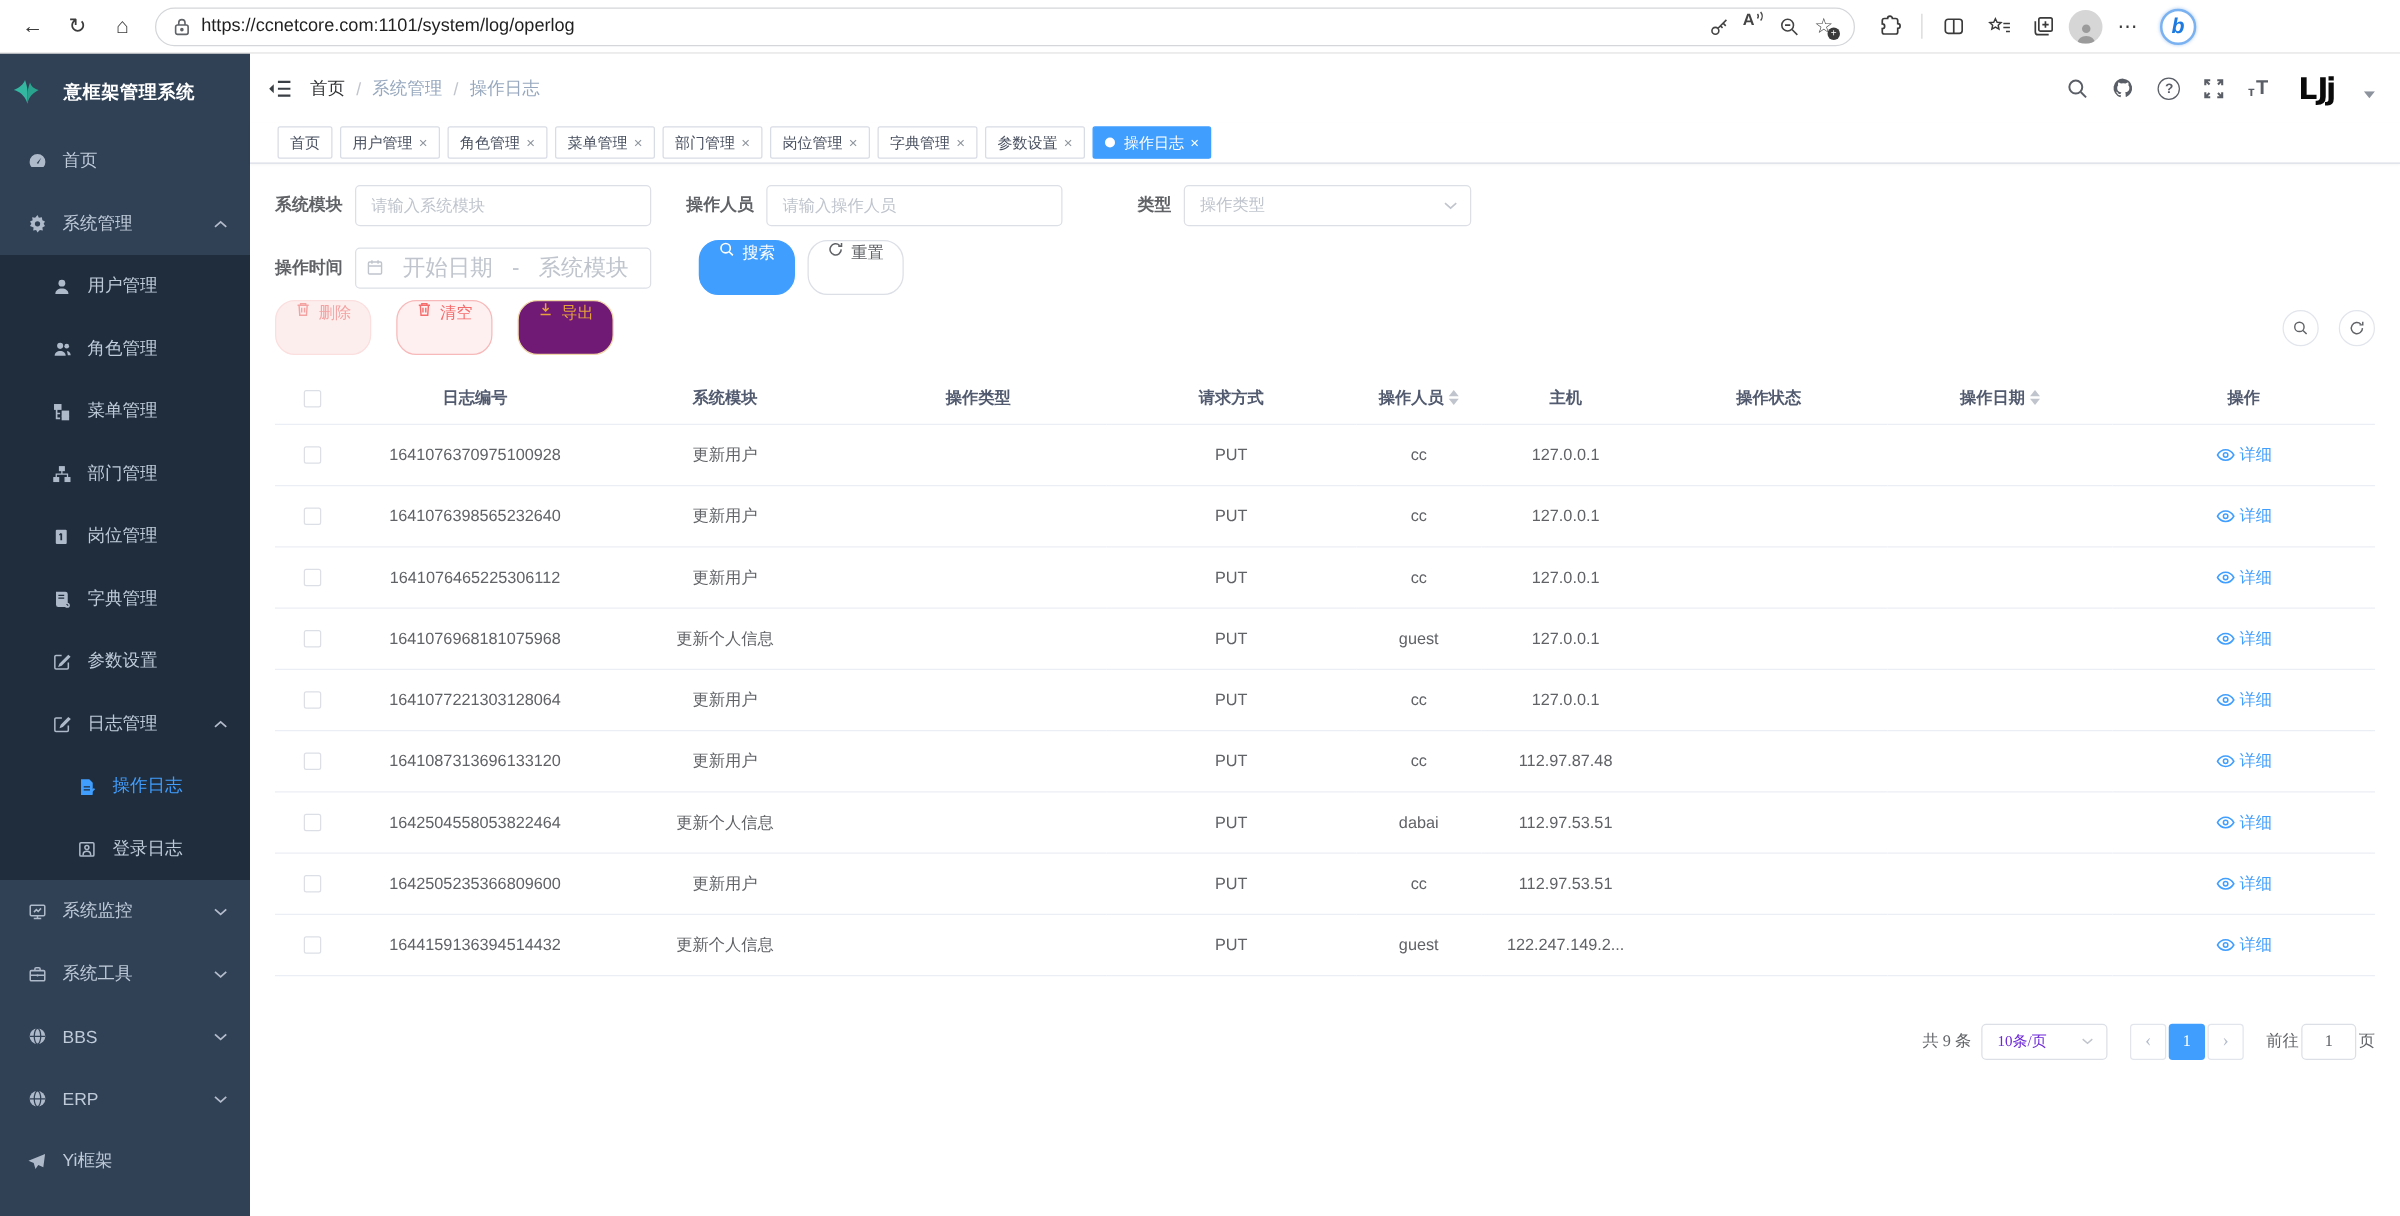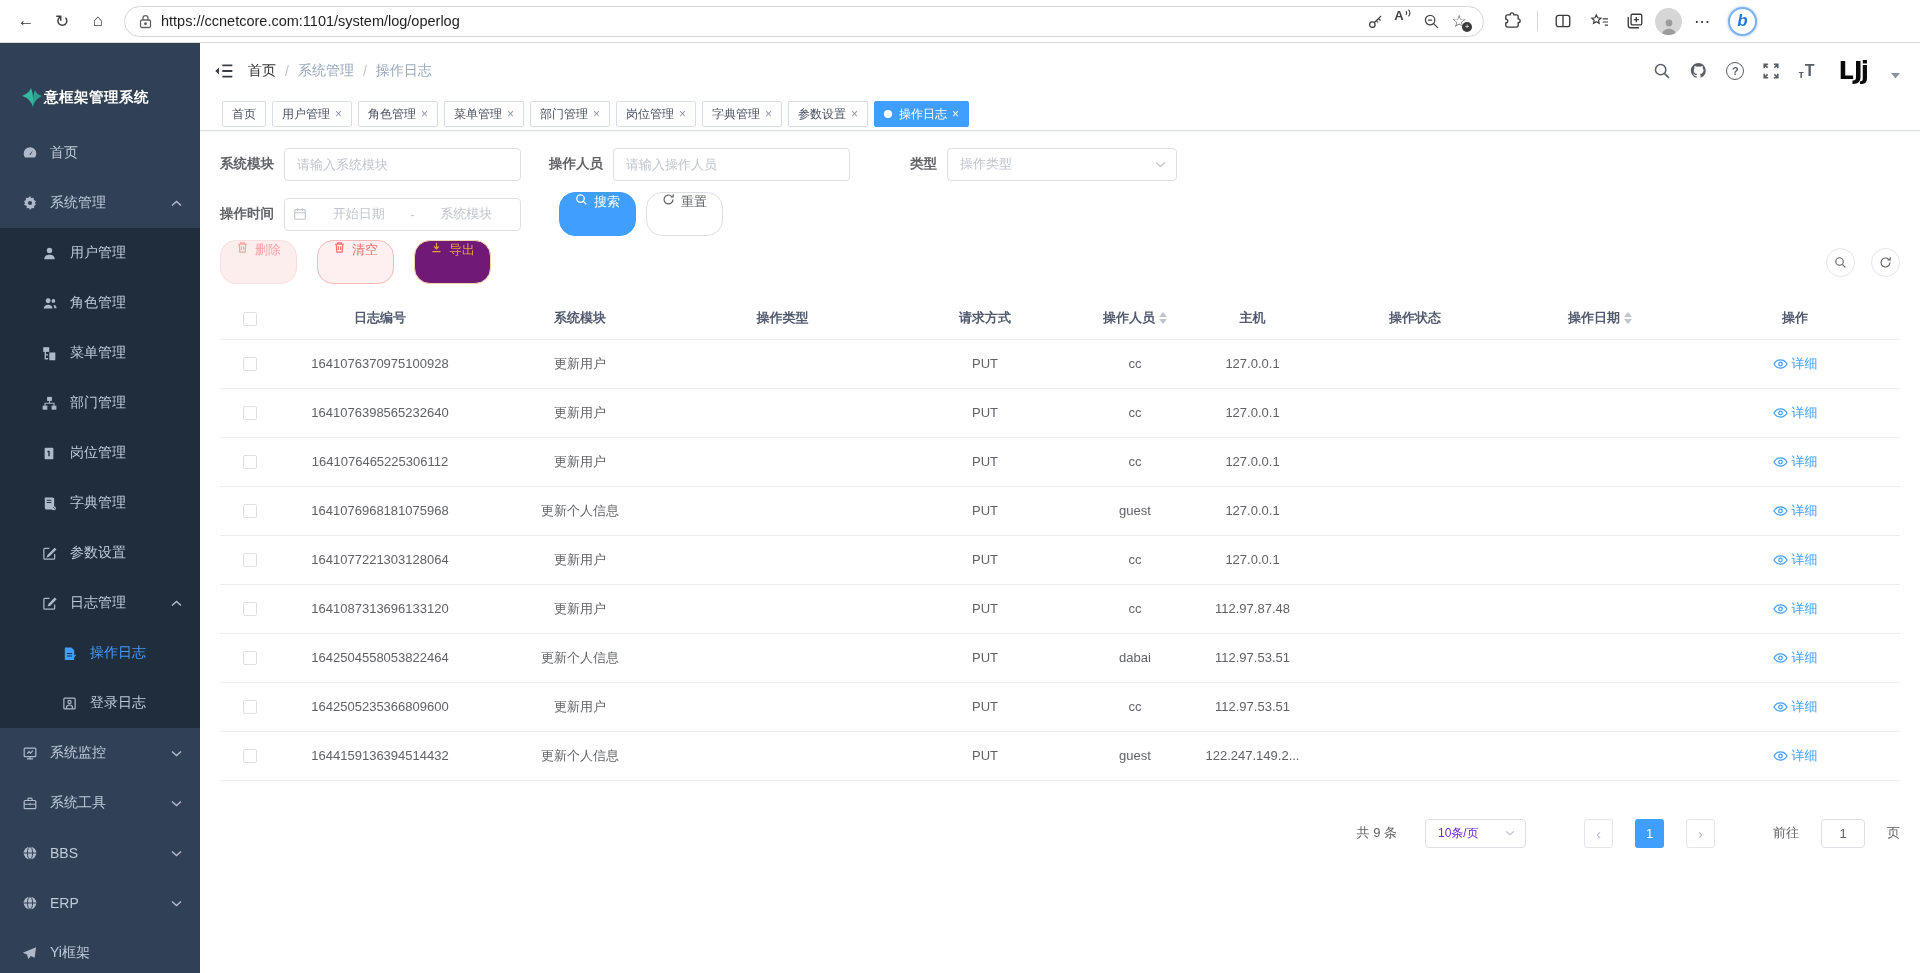--- a/index.html
+++ b/index.html
@@ -24,21 +24,21 @@
   .v-div { width:1px; height:20px; background:#d6d6d6; margin:0 5px; }
   .profile-circ { width:27px; height:27px; border-radius:50%; background:#d6d6d6; display:flex;
     align-items:flex-end; justify-content:center; overflow:hidden; }
   .bing { width:29px; height:29px; border-radius:50%; background:#fff; border:2px solid #7ab2f1;
     color:#1d7ae0; font-weight:bold; font-style:italic; font-size:17px; display:flex; align-items:center;
     justify-content:center; margin-left:6px; box-shadow:0 0 3px rgba(40,120,220,.45); }
 
   
   .shell { display:flex; height:930px; }
   .sidebar { width:200px; background:#304156; height:100%; flex:0 0 auto; overflow:hidden; }
-  .logo-row { height:61px; display:flex; align-items:center; padding-left:22px; gap:0;margin-top:24px; }
+  .logo-row { height:61px; display:flex; align-items:center; padding-left:11px; gap:18px; }
   .logo-title { color:#fff; font-size:14.5px; font-weight:bold; letter-spacing:.5px; }
   .menu a, .menu .mi { display:flex; align-items:center; height:50px; color:#bfcbd9; font-size:14px;
     text-decoration:none; cursor:pointer; position:relative; }
   .mi .mic { width:16px; margin-right:12px; color:#aeb9c9; }
   .lvl1 { padding-left:22px; }
   .lvl2 { padding-left:42px; }
   .lvl3 { padding-left:62px; }
   .submenu { background:#1f2d3d; }
   .mi.active { color:#409eff; }
   .mi.active .mic { color:#409eff; }
@@ -73,21 +73,21 @@
   .fg { display:flex; align-items:center; }
   .flabel { font-size:13.5px; font-weight:bold; color:#606266; margin-right:10px; white-space:nowrap; }
   .inp { width:237px; height:33px; border:1px solid #dcdfe6; border-radius:4px; padding:0 12px;
     font-size:13px; color:#606266; font-family:inherit; outline:none; }
   .inp::placeholder { color:#bfc4cd; }
   .sel { height:33px; border:1px solid #dcdfe6; border-radius:4px; display:flex; align-items:center;
     padding:0 10px 0 12px; cursor:pointer; }
   .sel .ph { color:#bfc4cd; font-size:13px; flex:1; }
   .sel .chev { color:#c0c4cc; }
   .drange { width:237px; height:33px; border:1px solid #dcdfe6; border-radius:4px; display:flex;
-    align-items:center; padding:0 8px; gap:6px; color:#bfc4cd; font-size:13px; }
+    align-items:center; padding:0 8px; gap:6px; color:#bfc4cd; font-size:18px; }
   .drange .dph { flex:1; text-align:center; }
   .btn { height:44px; border-radius:16px; font-size:13px; display:inline-flex; align-items:flex-start;
     gap:6px; padding:0 15px; cursor:pointer; border:1px solid transparent; font-family:inherit; }
   .btn-primary { background:#409eff; border-color:#409eff; color:#fff; }
   .btn-plain { background:#fff; border-color:#dcdfe6; color:#606266; }
   .btn-danger-dis { background:#fdeeee; border-color:#fbdede; color:#f3a3a2; cursor:not-allowed; }
   .btn-danger { background:#fef0f0; border-color:#f7b9b9; color:#f56c6c; }
   .btn-warn { background:#701a75; border-color:#f1d8a9; color:#e6a23c; }
   .toolbar { display:flex; align-items:center; height:42px; margin-top:2px; }
   .toolbar .gap { width:20px; }
@@ -102,22 +102,22 @@
   .grid th .thw { display:inline-flex; align-items:center; gap:4px; }
   .cbx { width:14px; height:14px; border:1px solid #dcdfe6; border-radius:2px; display:inline-block;
     background:#fff; cursor:pointer; vertical-align:middle; }
   .sorter { display:inline-flex; flex-direction:column; gap:2px; cursor:pointer; }
   .sorter i { width:0; height:0; border-left:4px solid transparent; border-right:4px solid transparent; display:block; }
   .sorter .up { border-bottom:5px solid #c0c4cc; }
   .sorter .dn { border-top:5px solid #c0c4cc; }
   .detail-link { color:#409eff; display:inline-flex; align-items:center; gap:4px; cursor:pointer; font-size:13px; }
 
   
-  .pager { display:flex; align-items:center; justify-content:flex-end; margin-top:38px; gap:22px;
-    font-size:13px; color:#606266; width:1680px; }
+  .pager { display:flex; align-items:center; justify-content:flex-end; margin-top:38px; gap:2px;
+    font-size:13px; color:#606266; width:1680px;font-family:Liberation Serif, serif; }
   .pg-total { margin-right:6px; }
   .pg-size { width:101px; height:29px; }
   .pg-arrow { width:29px; height:29px; border:1px solid #e2e5ec; border-radius:3px; background:#fff;
     color:#b4bccc; display:flex; align-items:center; justify-content:center; font-size:15px; cursor:pointer; }
   .pg-cur { width:29px; height:29px; background:#409eff; color:#fff; border-radius:3px; display:flex;
     align-items:center; justify-content:center; font-size:13px; cursor:pointer; }
   .pg-goto-inp { width:44px; height:29px; border:1px solid #dcdfe6; border-radius:4px; text-align:center;
     font-size:13px; color:#606266; outline:none; font-family:inherit; }
 </style>
 </head>

